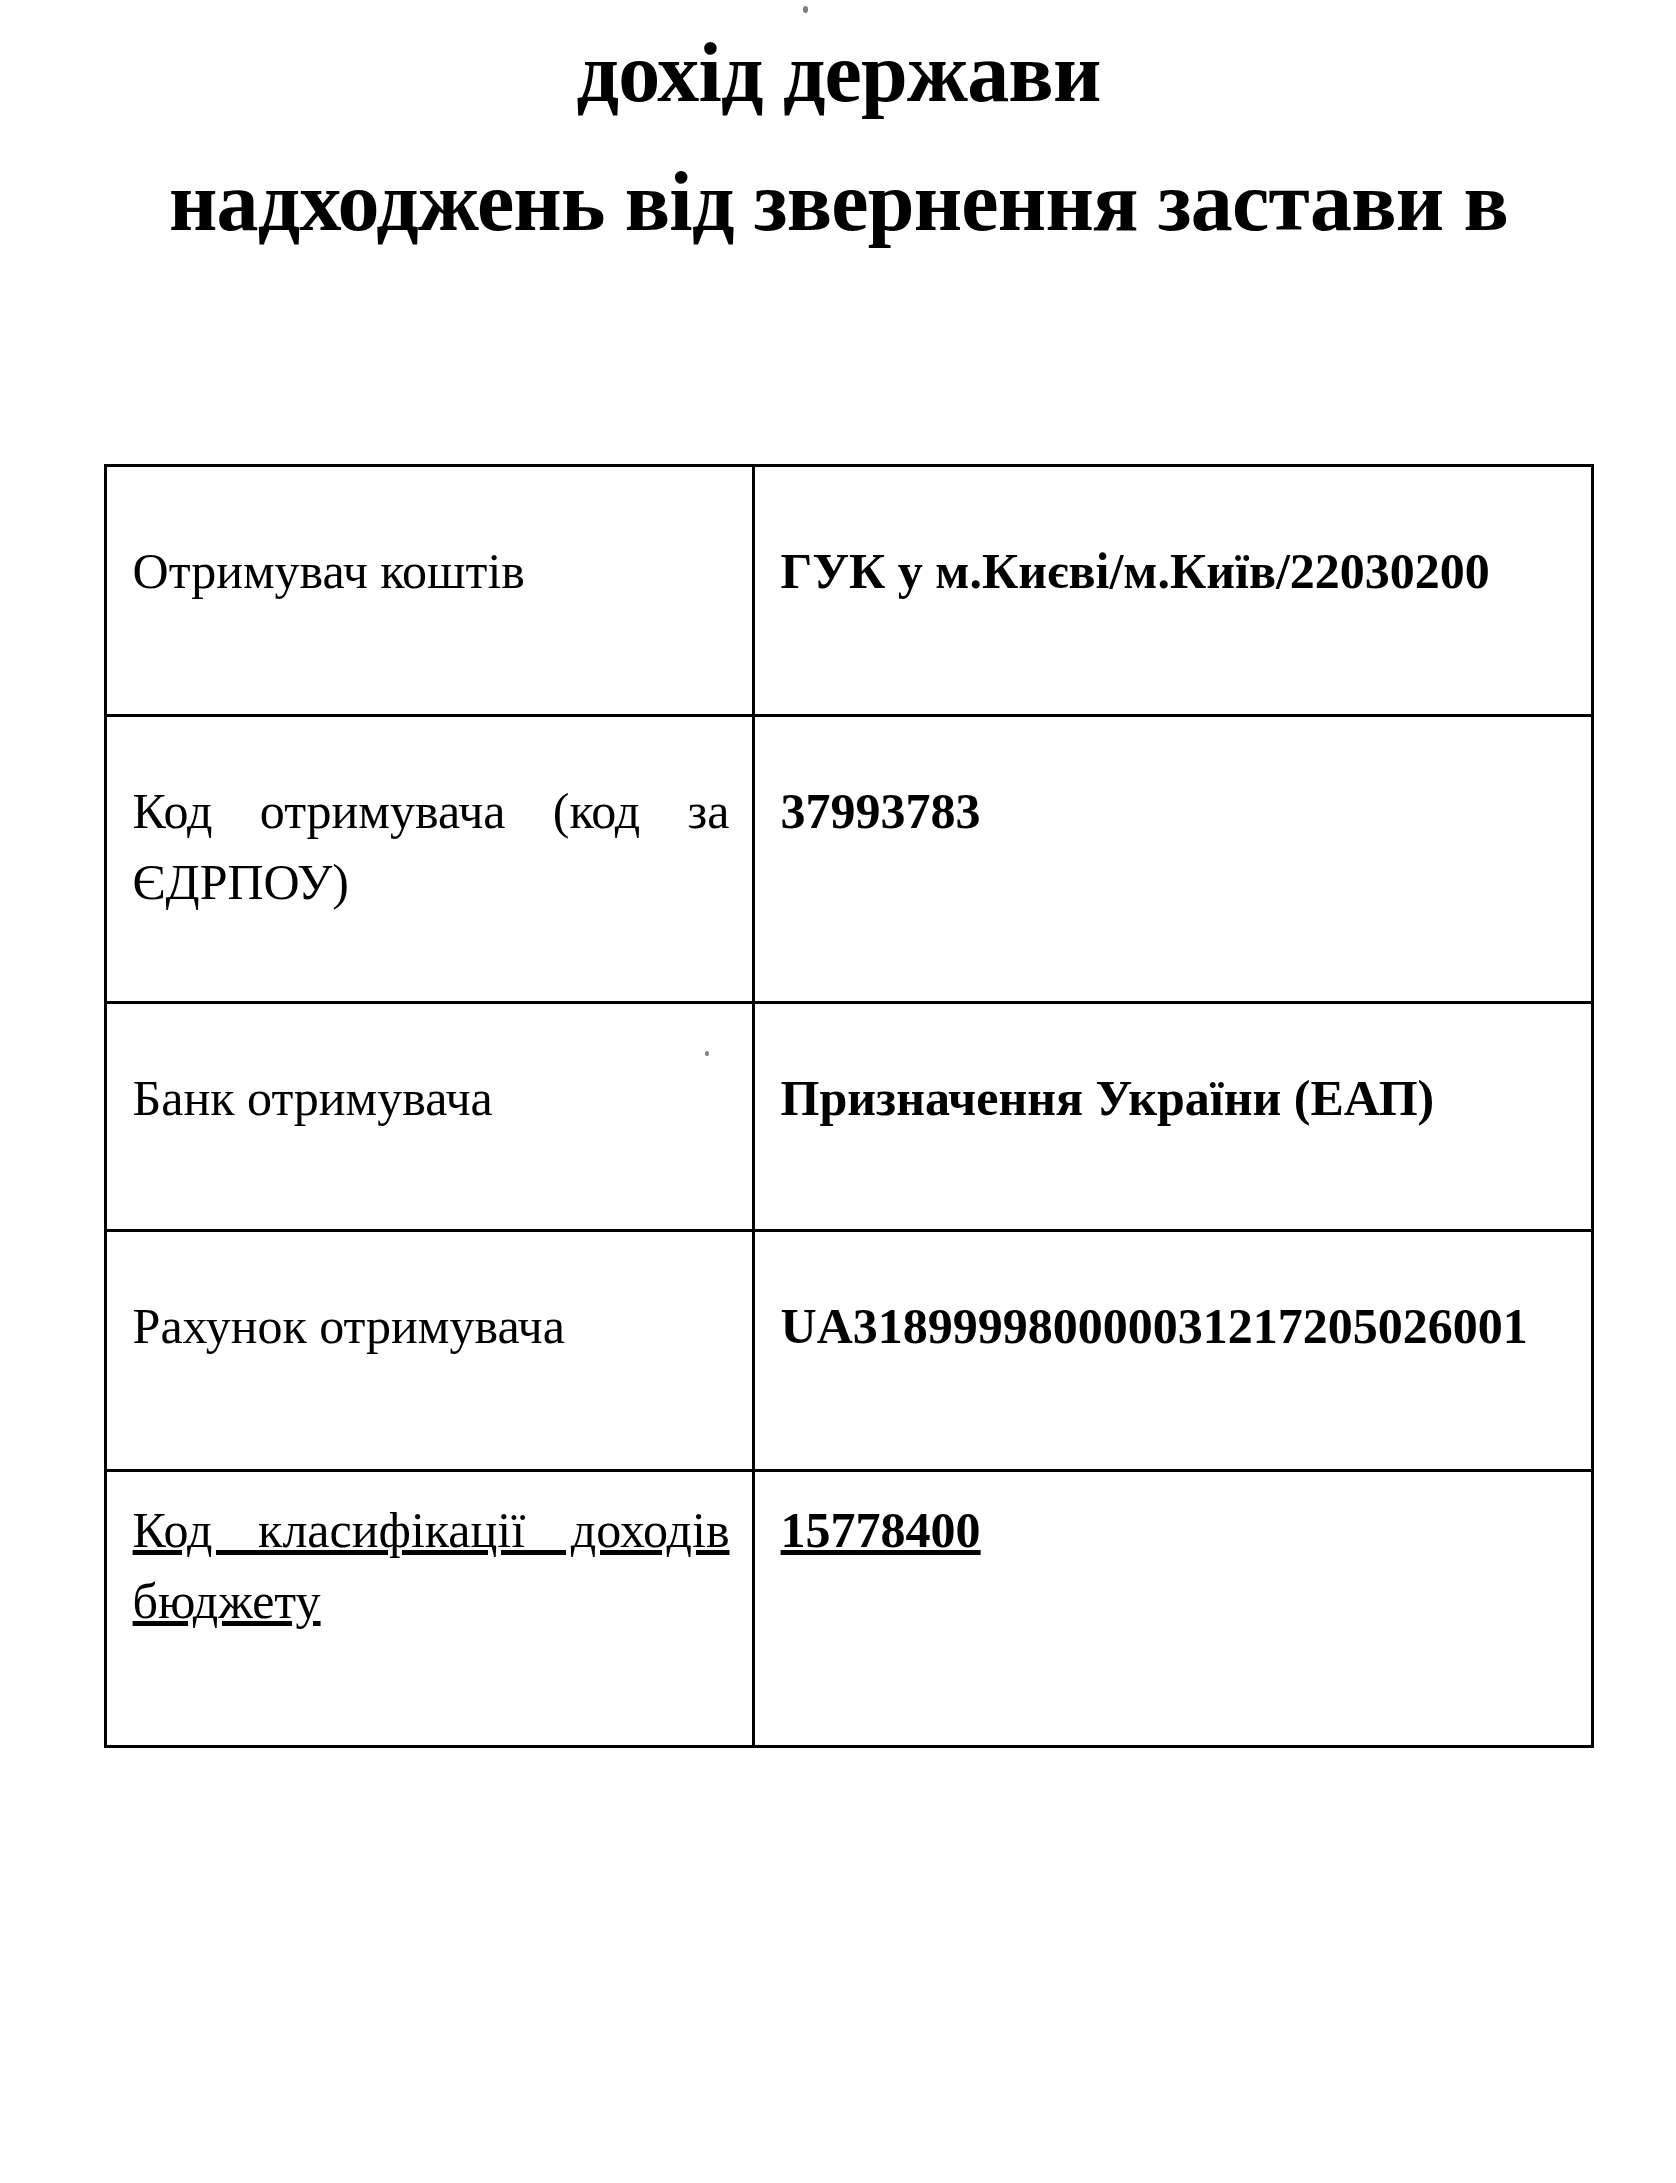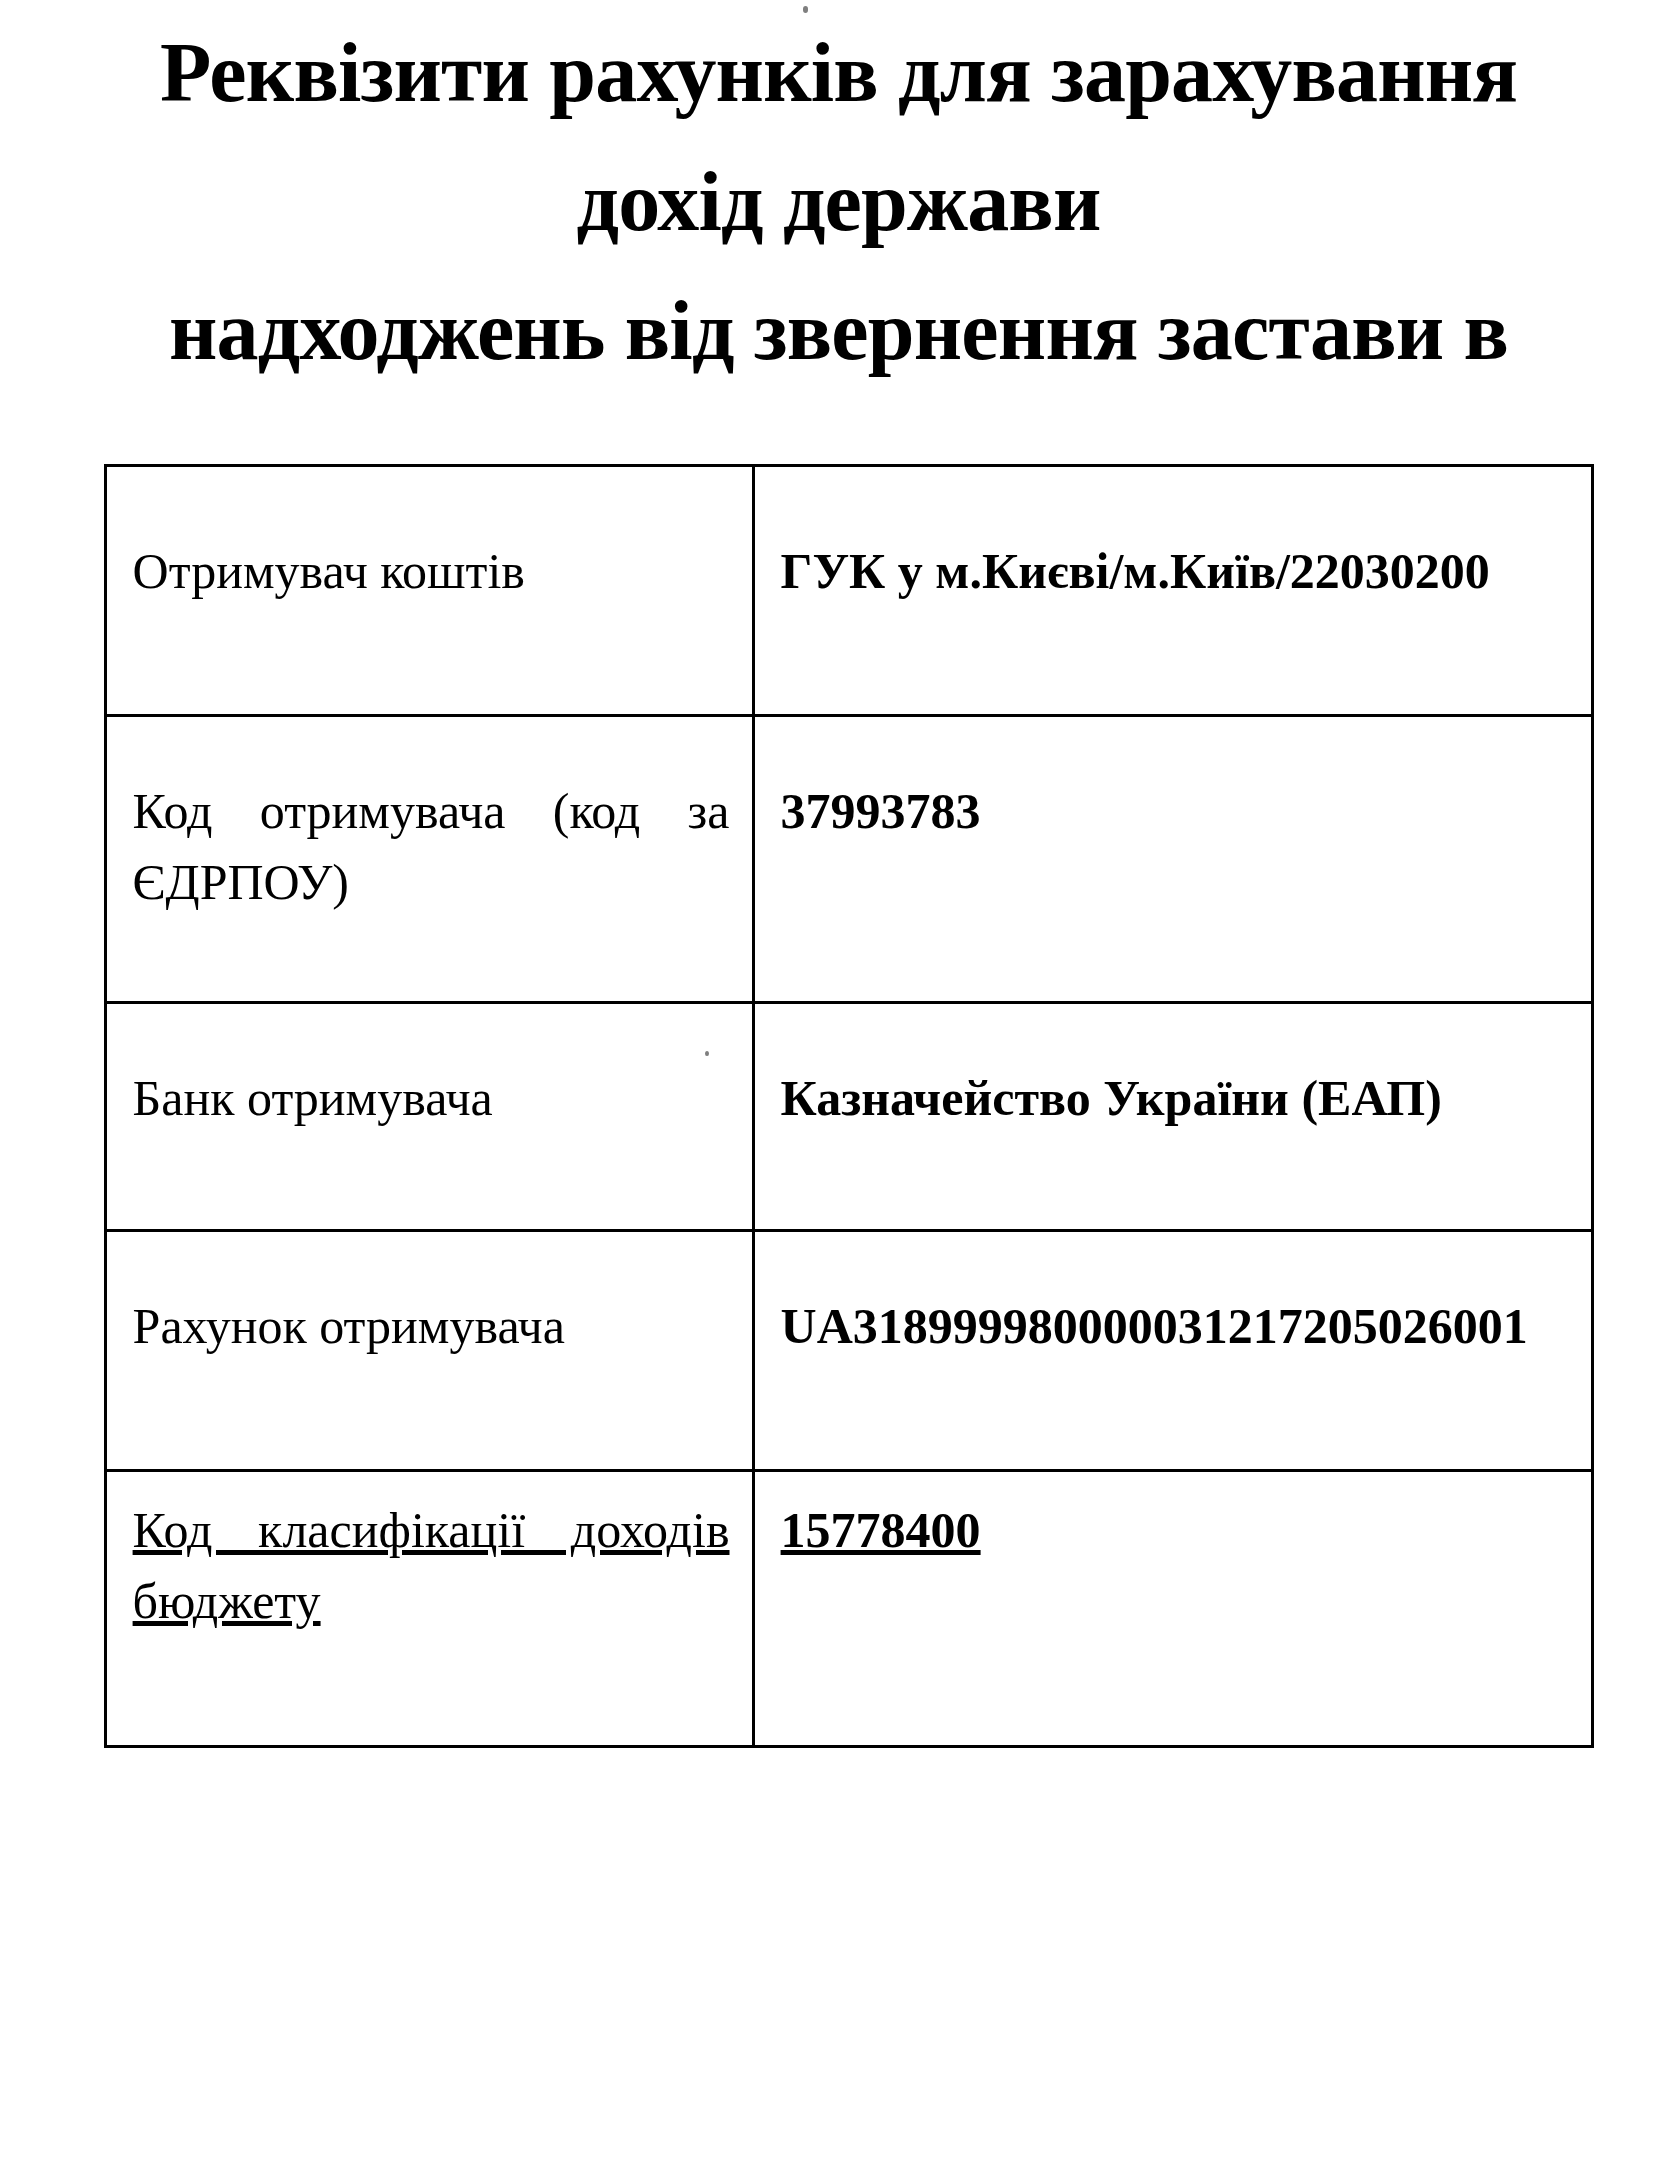--- a/index.html
+++ b/index.html
@@ -75,42 +75,41 @@
 </style>
 </head>
 <body>
 
 <div class="page">
 
   <span class="speck speck-1"></span>
   <span class="speck speck-2"></span>
 
   <h1 class="title">
-    <div class="title-line">Реквізити рахунків для зарахування</div>
     <div class="title-line">дохід держави</div>
     <div class="title-line">надходжень від звернення застави в</div>
   </h1>
 
   <table class="requisites">
     <colgroup>
       <col class="col-label">
       <col class="col-value">
     </colgroup>
     <tbody>
       <tr class="r1">
         <td class="label">Отримувач коштів</td>
         <td class="value">ГУК у м.Києві/м.Київ/22030200</td>
       </tr>
       <tr class="r2">
         <td class="label justify">Код отримувача (код за ЄДРПОУ)</td>
         <td class="value">37993783</td>
       </tr>
       <tr class="r3">
         <td class="label">Банк отримувача</td>
-        <td class="value">Казначейство України (ЕАП)</td>
+        <td class="value">Призначення України (ЕАП)</td>
       </tr>
       <tr class="r4">
         <td class="label">Рахунок отримувача</td>
         <td class="value">UA318999980000031217205026001</td>
       </tr>
       <tr class="r5">
         <td class="label justify">Код класифікації доходів бюджету</td>
         <td class="value">15778400</td>
       </tr>
     </tbody>

